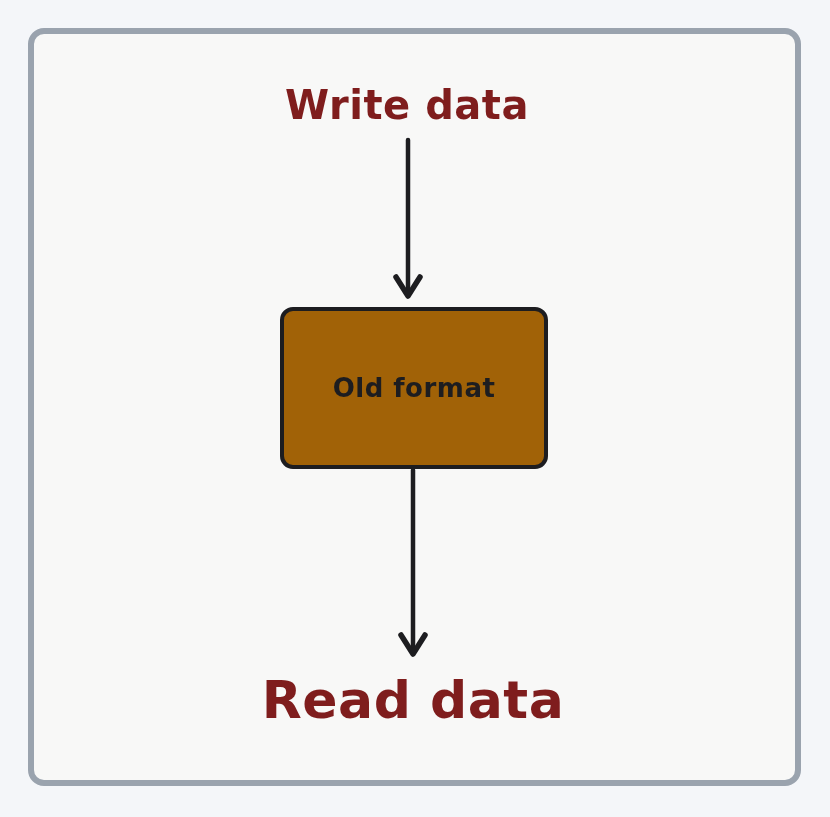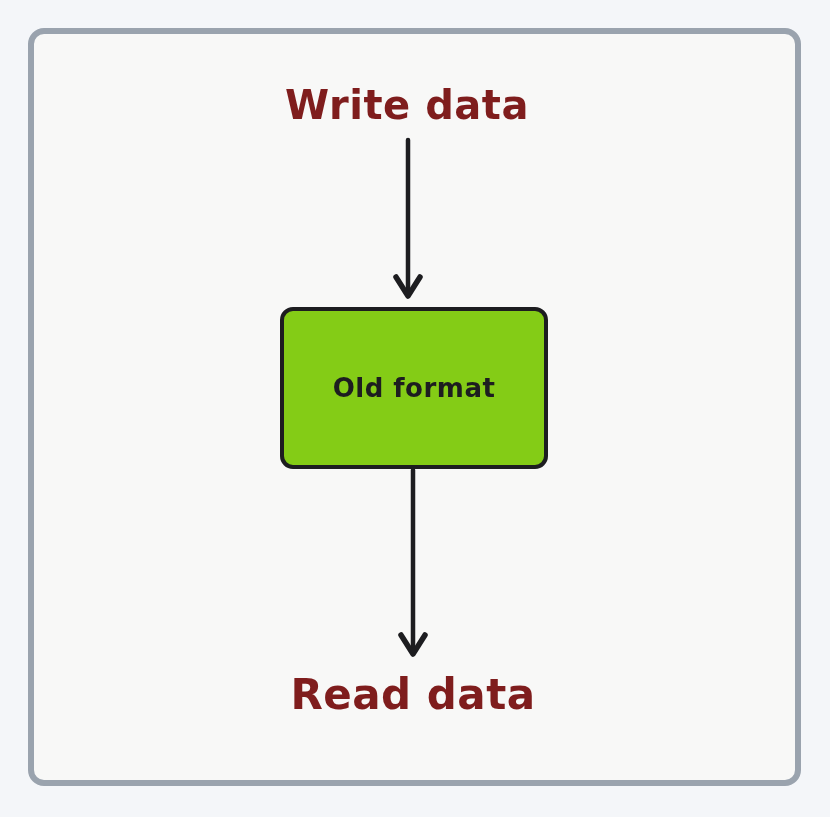--- a/index.html
+++ b/index.html
@@ -30,37 +30,37 @@
     position: absolute;
     transform: translateX(-50%);
     font-size: 40px;
     font-weight: 700;
     letter-spacing: 0.5px;
     color: #7f1d1d;
     white-space: nowrap;
     user-select: none;
   }
   .flow-label.top    { left: 407px; top: 82px; }
-  .flow-label.bottom { left: 413px; top: 670px; font-size: 42px; }
+  .flow-label.bottom { left: 413px; top: 670px; font-size: 52px; }
   .arrow-svg {
     position: absolute;
     overflow: visible;
   }
   .arrow-svg.first  { left: 386px; top: 136px; }
   .arrow-svg.second { left: 391px; top: 468px; }
   .node-box {
     position: absolute;
     left: 280px;
     top: 307px;
     width: 268px;
     height: 162px;
     box-sizing: border-box;
     border: 4.5px solid #1d1d20;
     border-radius: 13px;
-    background: #84cc16;
+    background: #a16207;
     display: flex;
     align-items: center;
     justify-content: center;
   }
   .node-label {
     font-size: 26px;
     font-weight: 700;
     letter-spacing: 0.5px;
     color: #1d1d20;
     white-space: nowrap;

